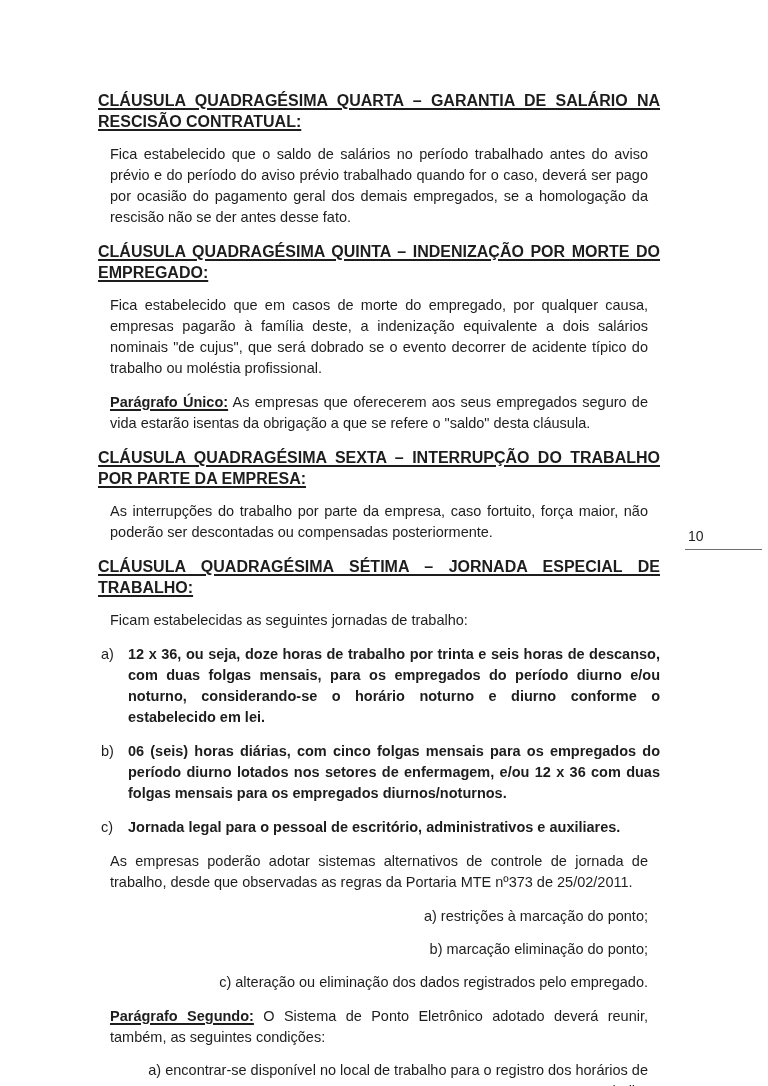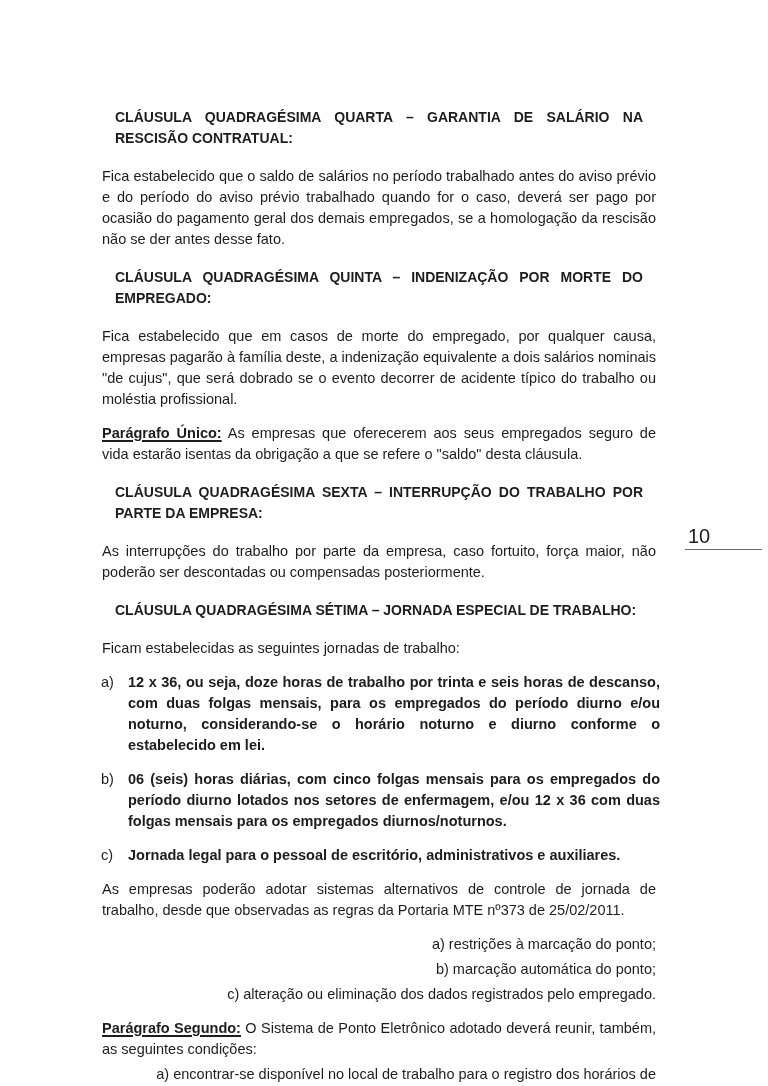--- a/index.html
+++ b/index.html
@@ -20,29 +20,30 @@
     left: 98px;
     top: 90px;
     width: 562px;
     font-size: 14.5px;
     line-height: 21px;
   }
   .block {
     margin: 0 0 13px 0;
   }
   .clause-heading {
-    font-size: 14px;
+    font-size: 16px;
     font-weight: bold;
-    margin: 17px;
+    margin: 0;
     text-align: justify;
+    text-decoration: underline;
     text-decoration-thickness: 1.5px;
     text-underline-offset: 2px;
   }
   .body-text {
-    margin: 4px;
+    margin: 12px;
     text-align: justify;
   }
   .lead-label {
     font-weight: bold;
     text-decoration: underline;
     text-decoration-thickness: 1.5px;
     text-underline-offset: 2px;
   }
   .list-item {
     display: flex;
@@ -59,21 +60,21 @@
   .sub-line {
     text-align: right;
   }
   .pagenum-block {
     position: absolute;
     left: 685px;
     top: 526px;
     width: 77px;
   }
   .pagenum {
-    font-size: 20px;
+    font-size: 14px;
     line-height: 20px;
     padding-left: 3px;
   }
   .pagenum-rule {
     border-top: 1px solid #6e6e6e;
     margin-top: 3px;
     width: 77px;
     height: 0;
   }
 </style>
@@ -125,21 +126,21 @@
       <span class="list-marker">c)</span>
       <span class="list-text">Jornada legal para o pessoal de escritório, administrativos e auxiliares.</span>
     </div>
 
     <section class="block">
       <p class="body-text">As empresas poderão adotar sistemas alternativos de controle de jornada de trabalho, desde que observadas as regras da Portaria MTE nº373 de 25/02/2011.</p>
     </section>
 
     <section class="block">
       <p class="body-text sub-line">a) restrições à marcação do ponto;</p>
-      <p class="body-text sub-line">b) marcação automática do ponto;</p>
+      <p class="body-text sub-line">b) marcação eliminação do ponto;</p>
       <p class="body-text sub-line">c) alteração ou eliminação dos dados registrados pelo empregado.</p>
     </section>
 
     <section class="block">
       <p class="body-text">
         <span class="lead-label">Parágrafo Segundo:</span>
         <span>O Sistema de Ponto Eletrônico adotado deverá reunir, também, as seguintes condições:</span>
       </p>
       <p class="body-text sub-line">a) encontrar-se disponível no local de trabalho para o registro dos horários de trabalho</p>
     </section>

